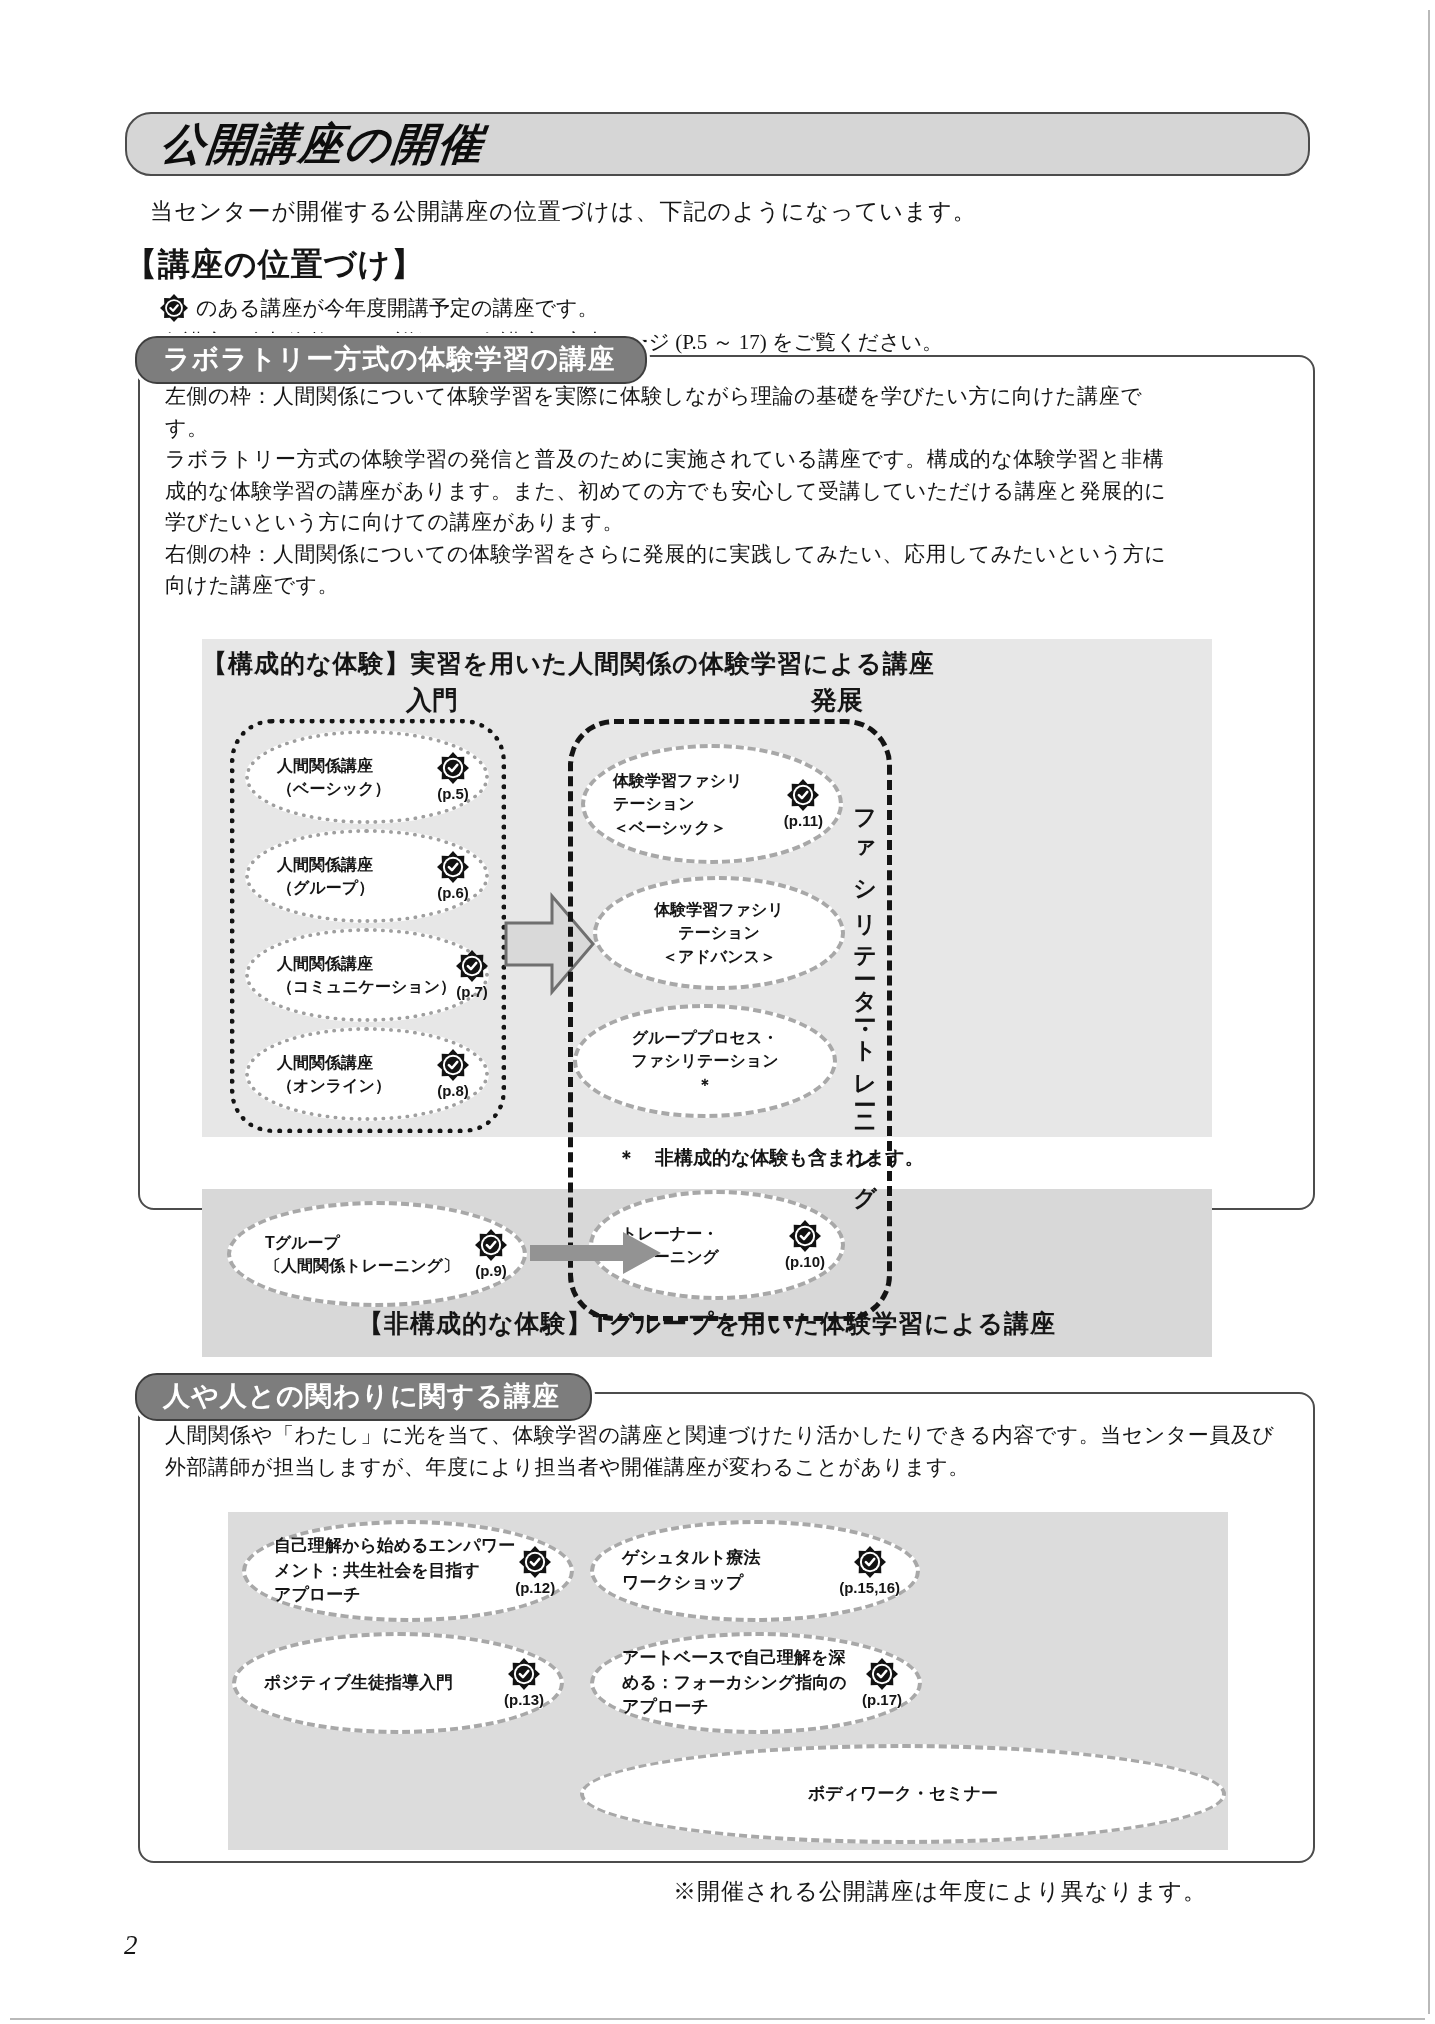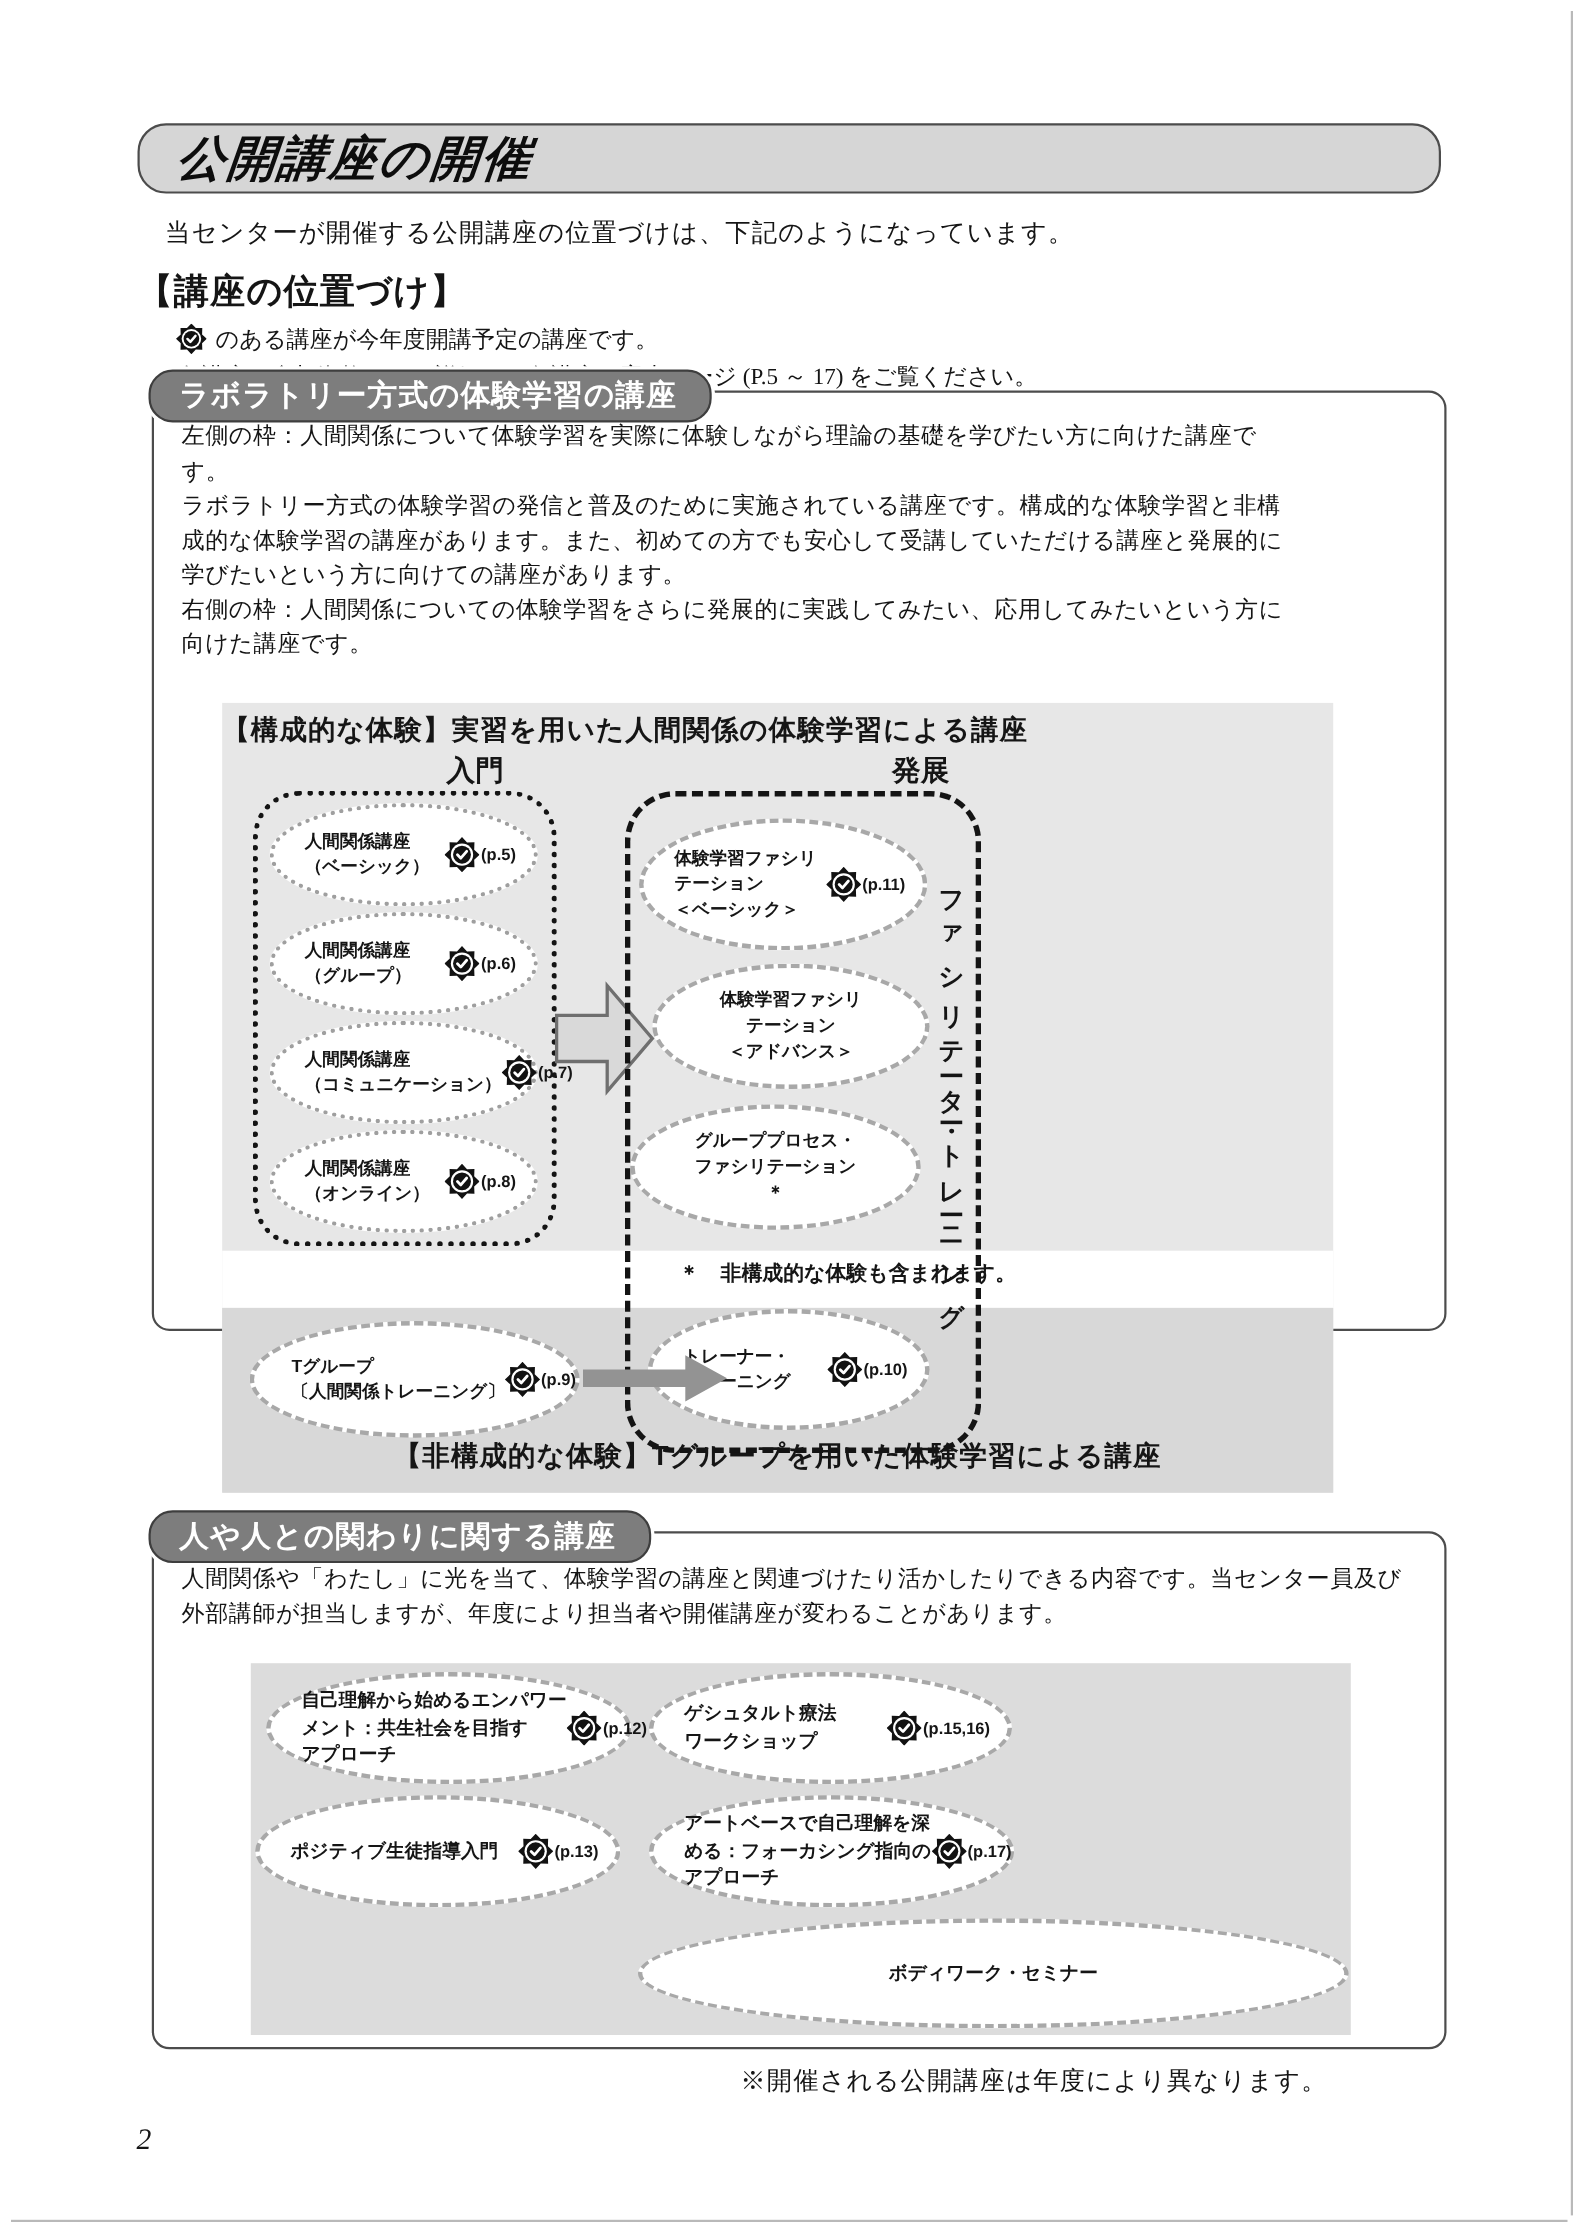--- a/index.html
+++ b/index.html
@@ -66,21 +66,21 @@
     writing-mode:vertical-rl;text-orientation:mixed;
     font-weight:bold;font-size:23px;letter-spacing:8px;display:flex;align-items:center;
   }
   
   .el{
     position:absolute;background:#ffffff;border-radius:50%;
     display:flex;align-items:center;box-sizing:border-box;z-index:4;
   }
   .el .ctext{flex:1;display:flex;flex-direction:column;font-weight:bold;font-size:16px;line-height:1.45;padding-left:28px;white-space:nowrap;}
   .el.nobadge .ctext{padding-left:0;text-align:center;align-items:center;}
-  .el .cbadge{display:flex;flex-direction:row;align-items:center;padding-right:16px;gap:1px;}
+  .el .cbadge{display:flex;flex-direction:column;align-items:center;padding-right:16px;gap:1px;}
   .el .pref{font-weight:bold;font-size:15px;white-space:nowrap;}
   .seal{width:32px;height:32px;}
   .seal.small{width:28px;height:28px;flex:none;}
   .dot-b{border:4px dotted #9f9f9f;}
   .dash-b{border:4px dashed #a8a8a8;}
   
   .e-l1{left:10px;width:244px;height:94px;top:6px;}
   .e-l2{left:10px;width:244px;height:94px;top:105px;}
   .e-l3{left:10px;width:244px;height:94px;top:204px;}
   .e-l4{left:10px;width:244px;height:94px;top:303px;}

